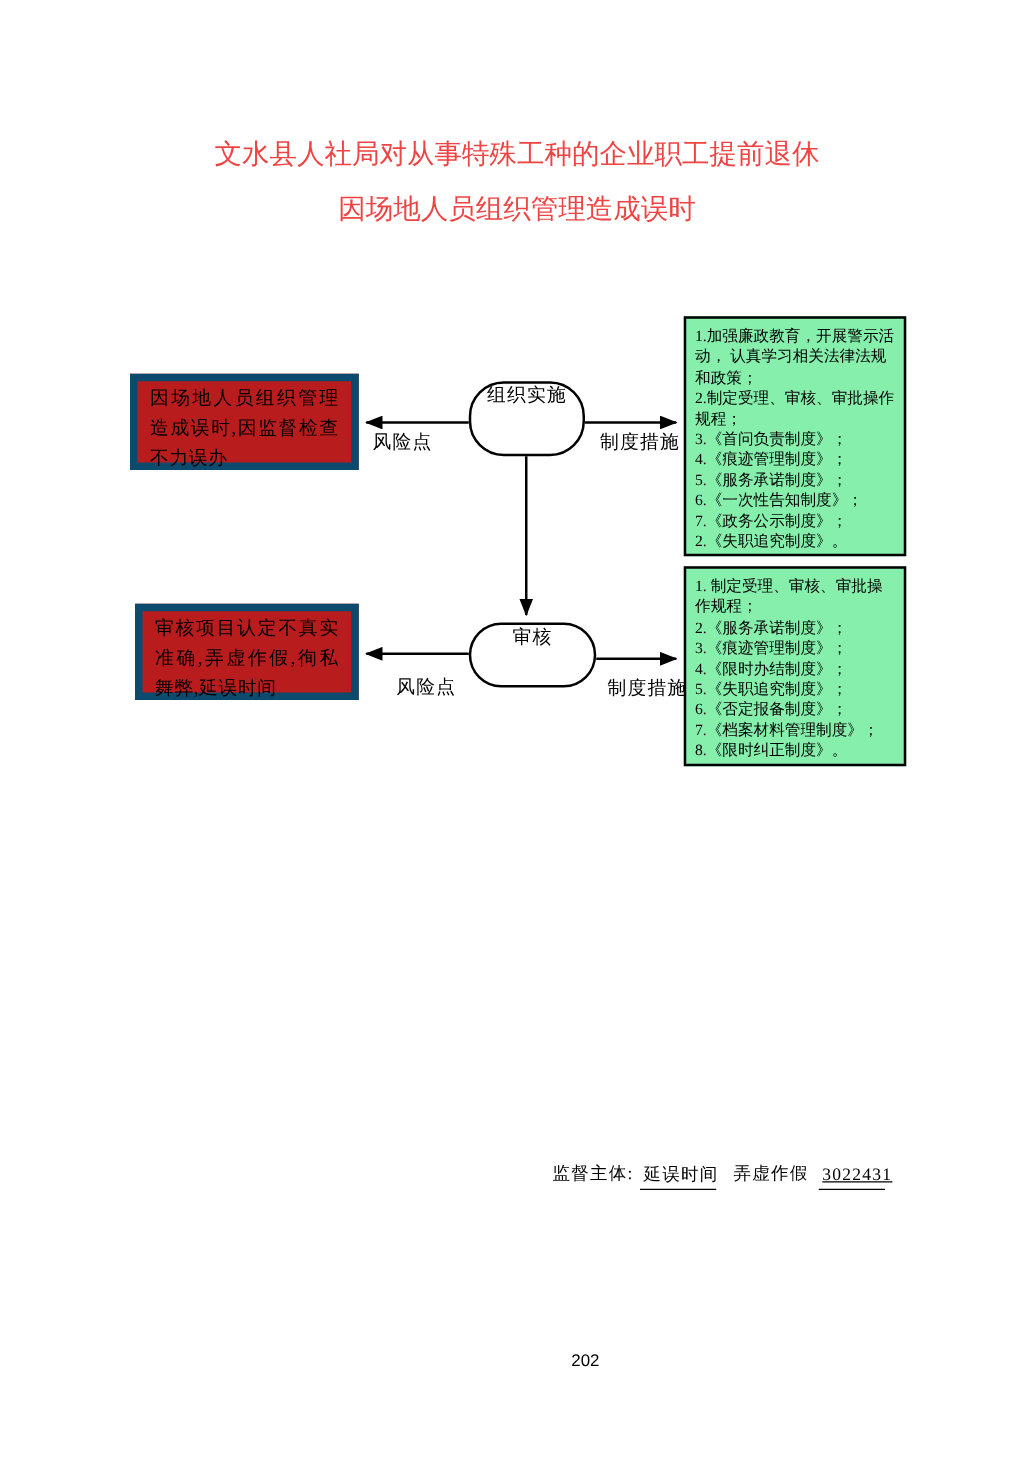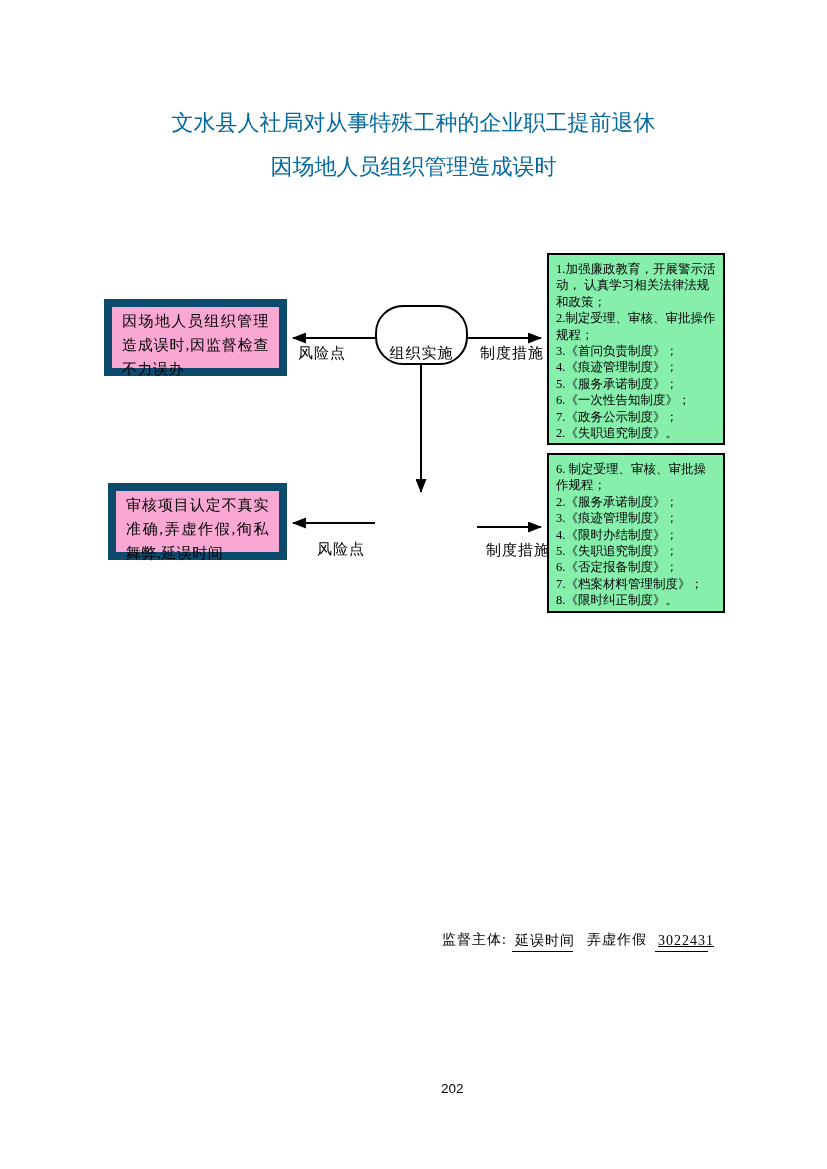--- a/index.html
+++ b/index.html
@@ -16,48 +16,48 @@
 
   .doc-title {
     position: absolute;
     left: 0; top: 101px;
     width: 100%;
     text-align: center;
     font-family: "Liberation Sans", sans-serif;
     font-size: 22px;
     line-height: 44px;
     font-weight: 500;
-    color: #0369a1;
+    color: #ef4444;
   }
 
   .connectors {
     position: absolute;
     left: 0; top: 0;
     width: 827px; height: 1169px;
     pointer-events: none;
   }
 
   .risk-box {
     position: absolute;
-    border: 8px solid #0c4a6e;
-    background: #f9a8d4;
+    border: 6px solid #0c4a6e;
+    background: #b91c1c;
     font-size: 15px;
     line-height: 24px;
     padding: 2px 10px;
     text-align: justify;
     letter-spacing: 0.5px;
   }
 
   .flow-node {
     position: absolute;
     border: 2px solid #000;
     border-radius: 28px;
     background: #fff;
     display: flex;
-    align-items: flex-end;
+    align-items: flex-start;
     justify-content: center;
     font-size: 15px;
     letter-spacing: 1px;
   }
 
   .measures-box {
     position: absolute;
     border: 2px solid #000;
     background: #86efac;
     font-size: 12.5px;
@@ -90,21 +90,21 @@
     vertical-align: bottom;
     line-height: 20px;
   }
   .u-host  { width: 206px; }
   .u-sup   { width: 61px; }
   .u-phone { width: 53px; margin-left: 8px; text-decoration: underline; }
   .phone-label { margin-left: 14px; }
 
   .page-number {
     position: absolute;
-    left: 441px; top: 1081px;
+    left: 457px; top: 1081px;
     font-family: "Liberation Sans", sans-serif;
     font-size: 13.5px;
   }
 </style>
 </head>
 <body>
 
 <div class="page">
 
   <div class="doc-title">
@@ -144,23 +144,26 @@
     <div class="m-line">2.《失职追究制度》。</div>
   </div>
 
   <span class="arrow-label" style="left:298px; top:344px;">风险点</span>
   <span class="arrow-label" style="left:480px; top:344px;">制度措施</span>
 
   <div class="risk-box" style="left:108px; top:483px; width:179px; height:77px;">
     <span>审核项目认定不真实准确,弄虚作假,徇私舞弊,延误时间</span>
   </div>
 
+  <div class="flow-node" style="left:375px; top:498px; width:102px; height:52px;">
+    <span>审核</span>
+  </div>
 
   <div class="measures-box" style="left:547px; top:453px; width:178px; height:160px;">
-    <div class="m-line">6. 制定受理、审核、审批操作规程；</div>
+    <div class="m-line">1. 制定受理、审核、审批操作规程；</div>
     <div class="m-line">2.《服务承诺制度》；</div>
     <div class="m-line">3.《痕迹管理制度》；</div>
     <div class="m-line">4.《限时办结制度》；</div>
     <div class="m-line">5.《失职追究制度》；</div>
     <div class="m-line">6.《否定报备制度》；</div>
     <div class="m-line">7.《档案材料管理制度》；</div>
     <div class="m-line">8.《限时纠正制度》。</div>
   </div>
 
   <span class="arrow-label" style="left:317px; top:540px;">风险点</span>

